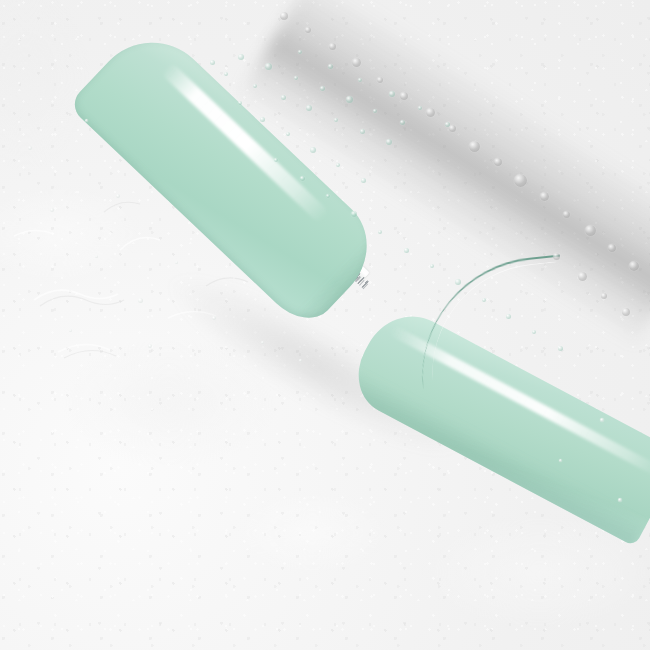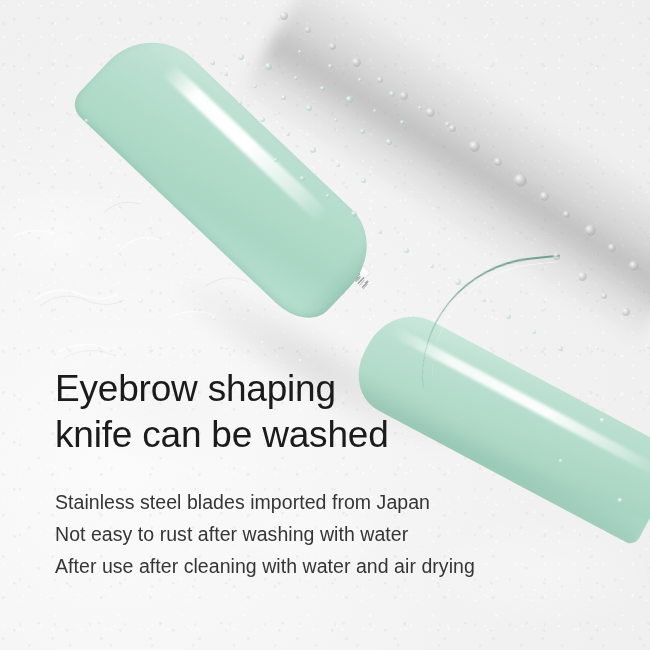--- a/index.html
+++ b/index.html
@@ -348,23 +348,14 @@
         <span class="drop pale" style="left: 28px; top: 146px; width: 4px; height: 4px;"></span>
         <span class="drop pale" style="left: 84.5px; top: 118.5px; width: 3px; height: 3px;"></span>
         <span class="drop pale" style="left: 148px; top: 344px; width: 4px; height: 4px;"></span>
         <span class="drop pale" style="left: 298.5px; top: 358.5px; width: 3px; height: 3px;"></span>
         <span class="drop pale" style="left: 600px; top: 418px; width: 4px; height: 4px;"></span>
         <span class="drop pale" style="left: 558.5px; top: 458.5px; width: 3px; height: 3px;"></span>
         <span class="drop pale" style="left: 618px; top: 498px; width: 4px; height: 4px;"></span>
       </div>
   </div>
 
-  <div class="copy">
-    <div class="headline">Eyebrow shaping
-knife can be washed</div>
-    <div class="sublist" id="sublist">
-        <div class="subline">Stainless steel blades imported from Japan</div>
-        <div class="subline">Not easy to rust after washing with water</div>
-        <div class="subline">After use after cleaning with water and air drying</div>
-      </div>
-  </div>
 
 </div>
 
 </body></html>

